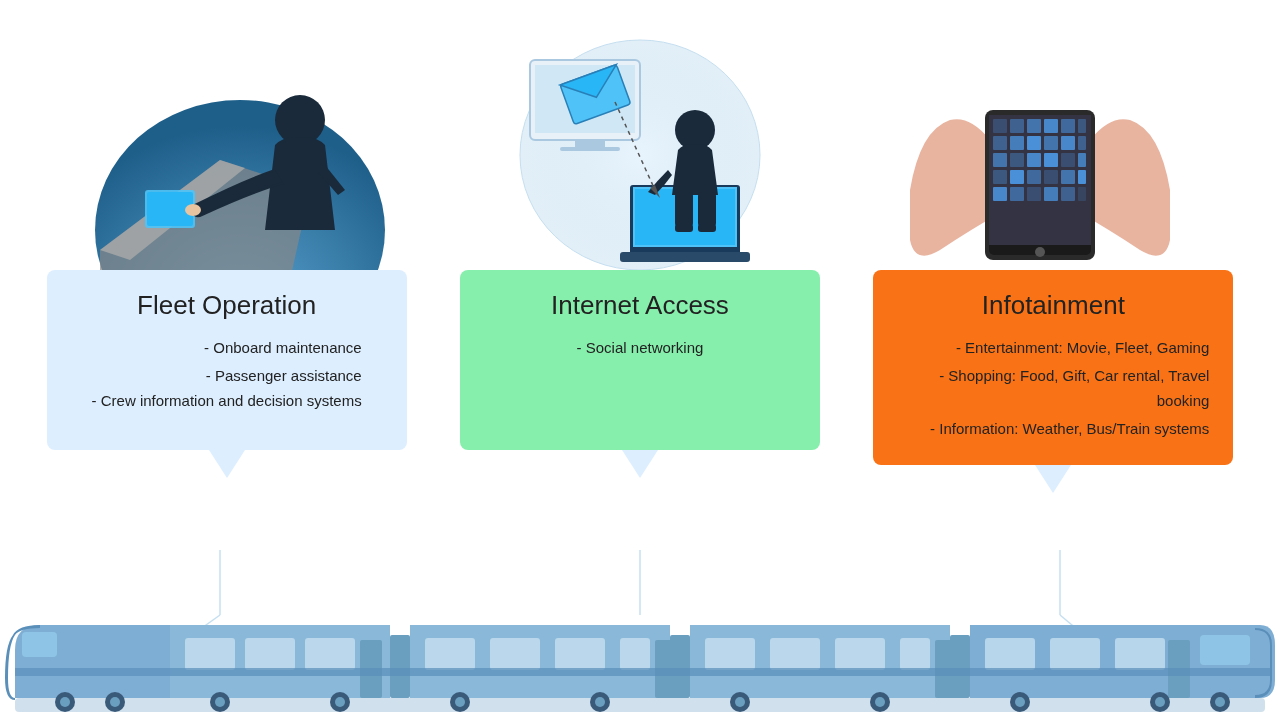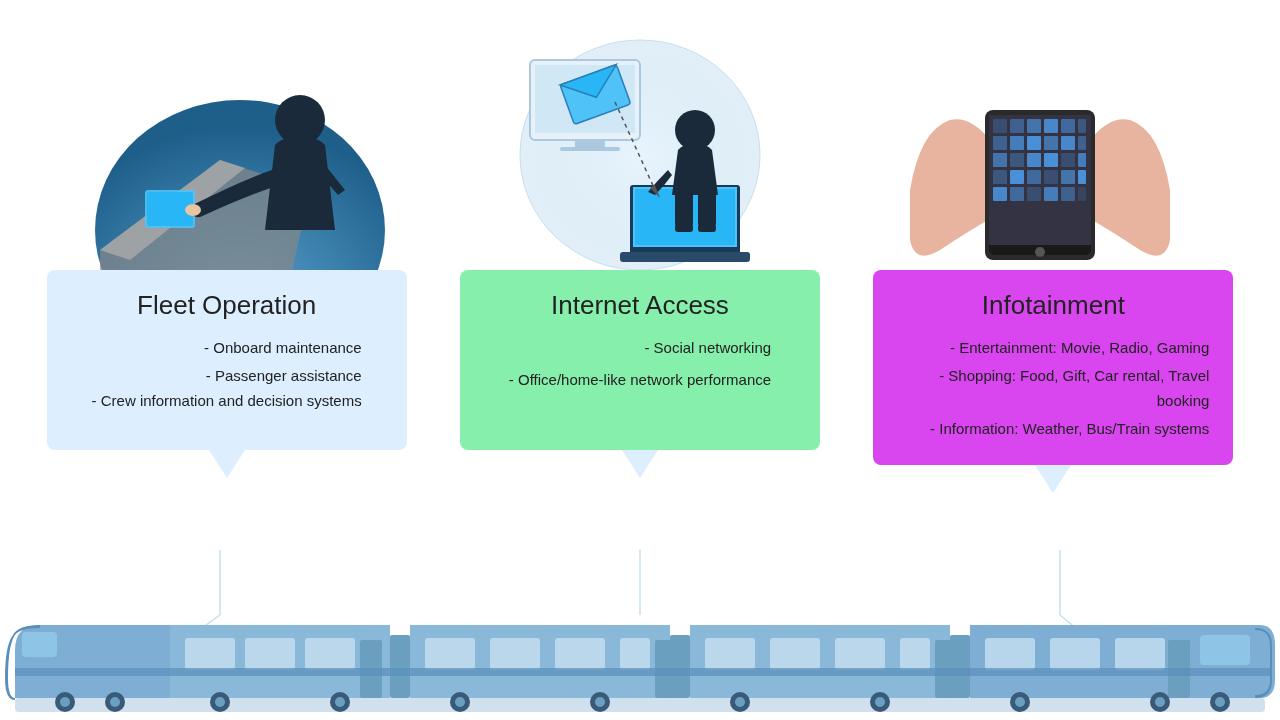--- a/index.html
+++ b/index.html
@@ -270,28 +270,27 @@
         <div style="margin-bottom:2px;">- Onboard maintenance</div>
         <div>- Passenger assistance</div>
         <div style="margin-bottom:2px;">- Crew information and decision systems</div>
       </div>
     </div>
 
     <div class="card" style="background:#86efac;">
       <div class="card-title">Internet Access</div>
       <div class="card-body">
         <div style="margin-bottom:6px;">- Social networking</div>
-        <div>- Office/home-like network performance</div>
       </div>
     </div>
 
-    <div class="card" style="background:#d946ef;">
+    <div class="card" style="background:#f97316;">
       <div class="card-title">Infotainment</div>
       <div class="card-body">
-        <div style="margin-bottom:2px;">- Entertainment: Movie, Radio, Gaming</div>
+        <div style="margin-bottom:2px;">- Entertainment: Movie, Fleet, Gaming</div>
         <div style="margin-bottom:2px;">- Shopping: Food, Gift, Car rental, Travel booking</div>
         <div>- Information: Weather, Bus/Train systems</div>
       </div>
     </div>
 
   </div>
 
   <div class="train-section">
     <svg width="1280" height="170" viewBox="0 0 1280 170" xmlns="http://www.w3.org/2000/svg">
 

